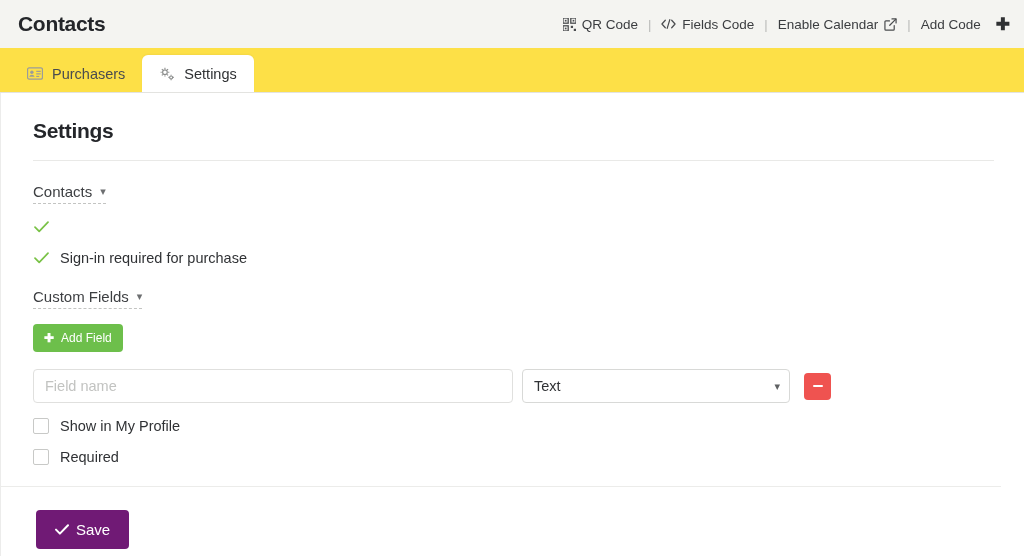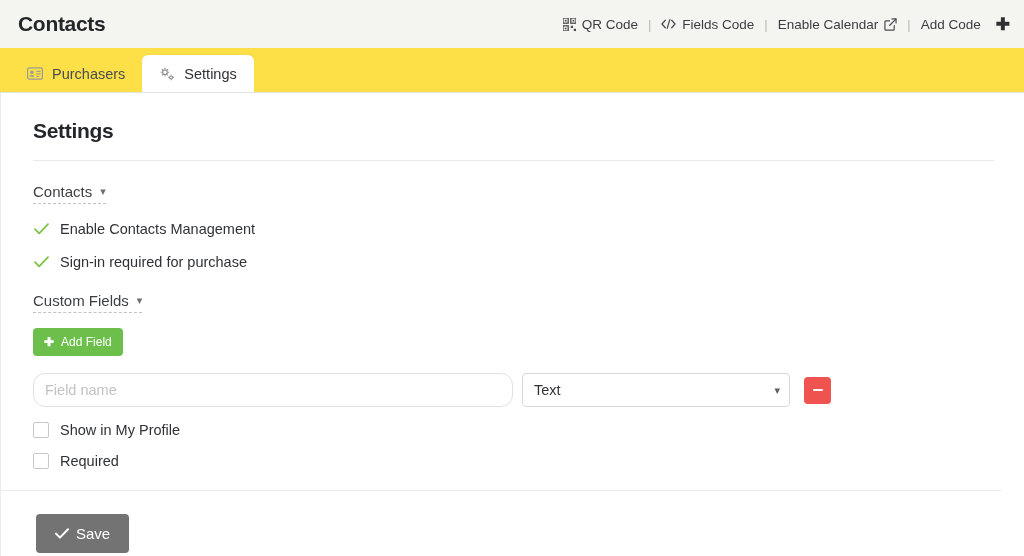--- a/index.html
+++ b/index.html
@@ -171,38 +171,38 @@
     cursor: pointer;
   }
   .btn-add {
     background: #6dbf4b;
     font-size: 12px;
     padding: 7px 11px;
     margin-top: 15px;
   }
   .btn-add .bicon { font-size: 12px; font-weight: bold; }
   .btn-save {
-    background: #737373;
+    background: #701a75;
     font-size: 15px;
     padding: 11px 19px;
     margin: 23px 0 0 3px;
   }
 
   
   .field-row {
     display: flex;
     align-items: center;
     margin-top: 17px;
     gap: 9px;
   }
   .field-name {
     width: 480px;
     height: 34px;
     border: 1px solid #e0e0de;
-    border-radius: 12px;
+    border-radius: 4px;
     padding: 0 11px;
     font-size: 14.5px;
     font-family: "Liberation Sans", sans-serif;
     color: #303235;
     background: #fff;
     outline: none;
   }
   .field-name::placeholder { color: #c2c3c1; }
 
   .field-type-wrap { position: relative; }
@@ -378,21 +378,20 @@
       <span>Contacts</span>
       <span class="chev">▾</span>
     </div>
 
     <div class="check-row">
       <span class="tick">
         <svg width="15" height="12" viewBox="0 0 15 12" fill="none" stroke="currentColor" stroke-width="1.7" stroke-linecap="round" stroke-linejoin="round">
           <polyline points="1,6.2 5.2,10.4 14,1.2"></polyline>
         </svg>
       </span>
-      <span>Enable Contacts Management</span>
     </div>
 
     <div class="check-row">
       <span class="tick">
         <svg width="15" height="12" viewBox="0 0 15 12" fill="none" stroke="currentColor" stroke-width="1.7" stroke-linecap="round" stroke-linejoin="round">
           <polyline points="1,6.2 5.2,10.4 14,1.2"></polyline>
         </svg>
       </span>
       <span>Sign-in required for purchase</span>
     </div>

